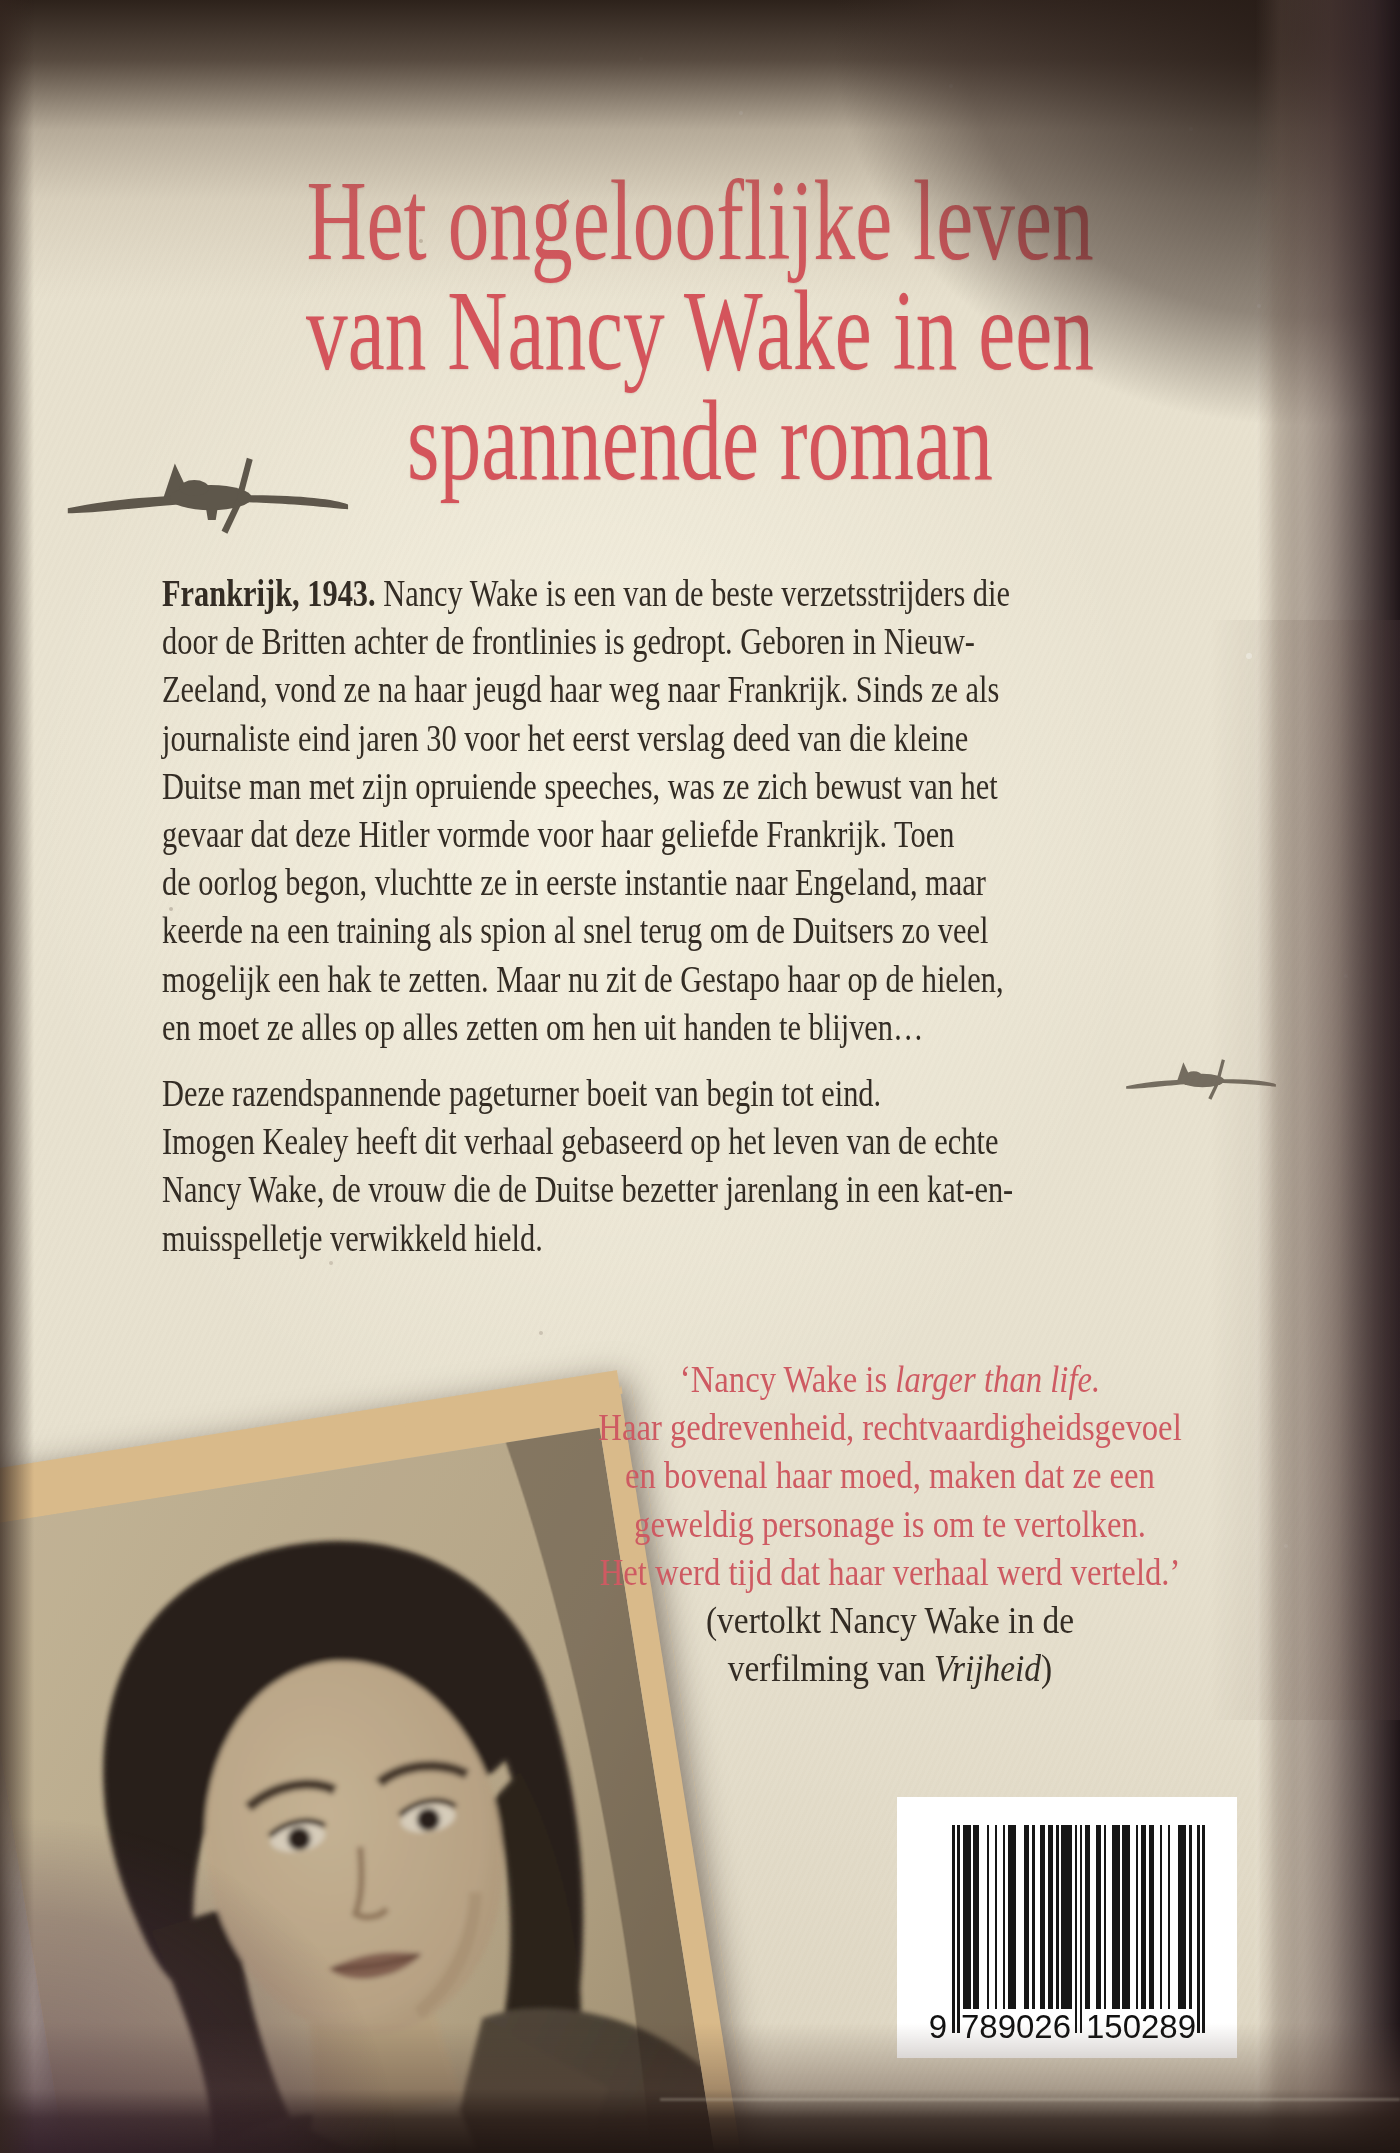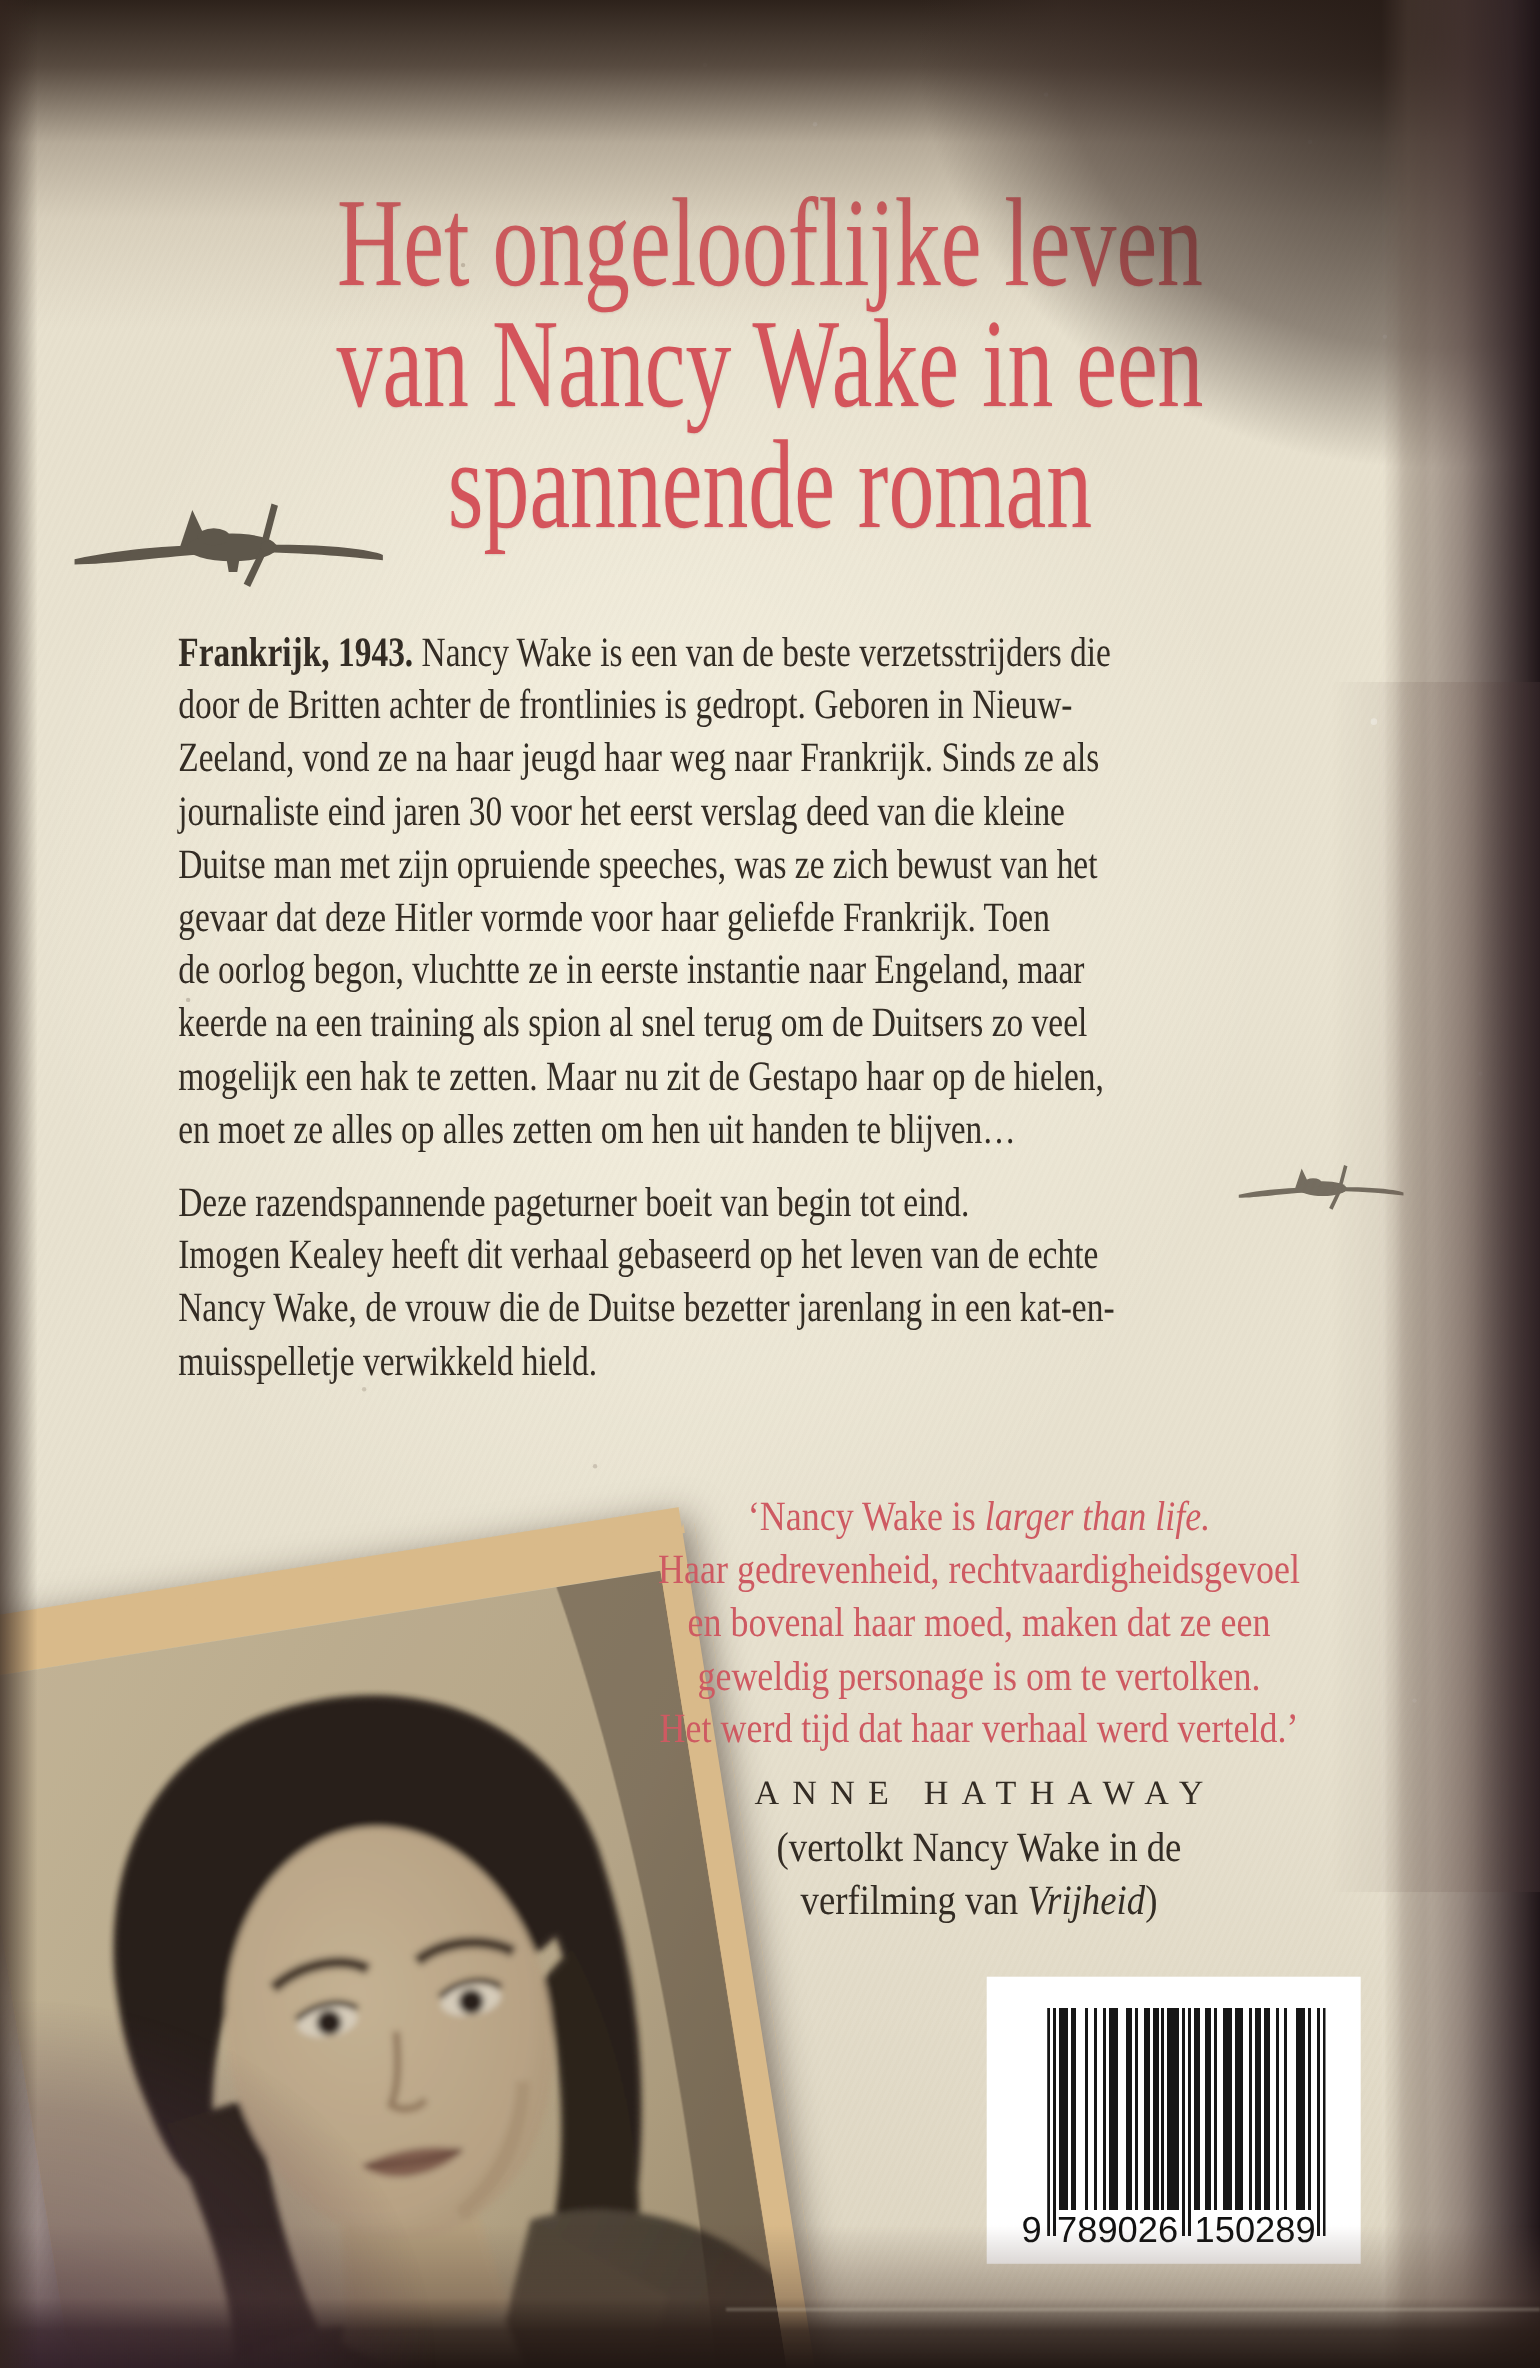--- a/index.html
+++ b/index.html
@@ -250,21 +250,20 @@
   <div class="bline" data-interactable="false">Nancy Wake, de vrouw die de Duitse bezetter jarenlang in een kat-en-</div>
   <div class="bline" data-interactable="false">muisspelletje verwikkeld hield.</div>
 </div>
 
 <div class="abs quote-block" data-interactable="false">
   <div class="qline" data-interactable="false"><span data-interactable="false">‘Nancy Wake is </span><span class="it" data-interactable="false">larger than life.</span></div>
   <div class="qline" data-interactable="false">Haar gedrevenheid, rechtvaardigheidsgevoel</div>
   <div class="qline" data-interactable="false">en bovenal haar moed, maken dat ze een</div>
   <div class="qline" data-interactable="false">geweldig personage is om te vertolken.</div>
   <div class="qline" data-interactable="false">Het werd tijd dat haar verhaal werd verteld.’</div>
-  <div class="attr-name" data-interactable="false">ANNE HATHAWAY</div>
   <div class="attr-note" data-interactable="false">(vertolkt Nancy Wake in de</div>
   <div class="attr-note" data-interactable="false"><span data-interactable="false">verfilming van </span><span class="it" data-interactable="false">Vrijheid</span><span data-interactable="false">)</span></div>
 </div>
 
 <div class="abs barcode-box" data-interactable="false">
   <svg id="bc-svg" class="barcode-bars" viewBox="0 0 95 78" preserveAspectRatio="none" shape-rendering="crispEdges" xmlns="http://www.w3.org/2000/svg" data-interactable="false">
       <rect x="0" y="0" width="1" height="78" fill="#161616"></rect>
       <rect x="2" y="0" width="1" height="78" fill="#161616"></rect>
       <rect x="4" y="0" width="1" height="69" fill="#161616"></rect>
       <rect x="5" y="0" width="1" height="69" fill="#161616"></rect>

